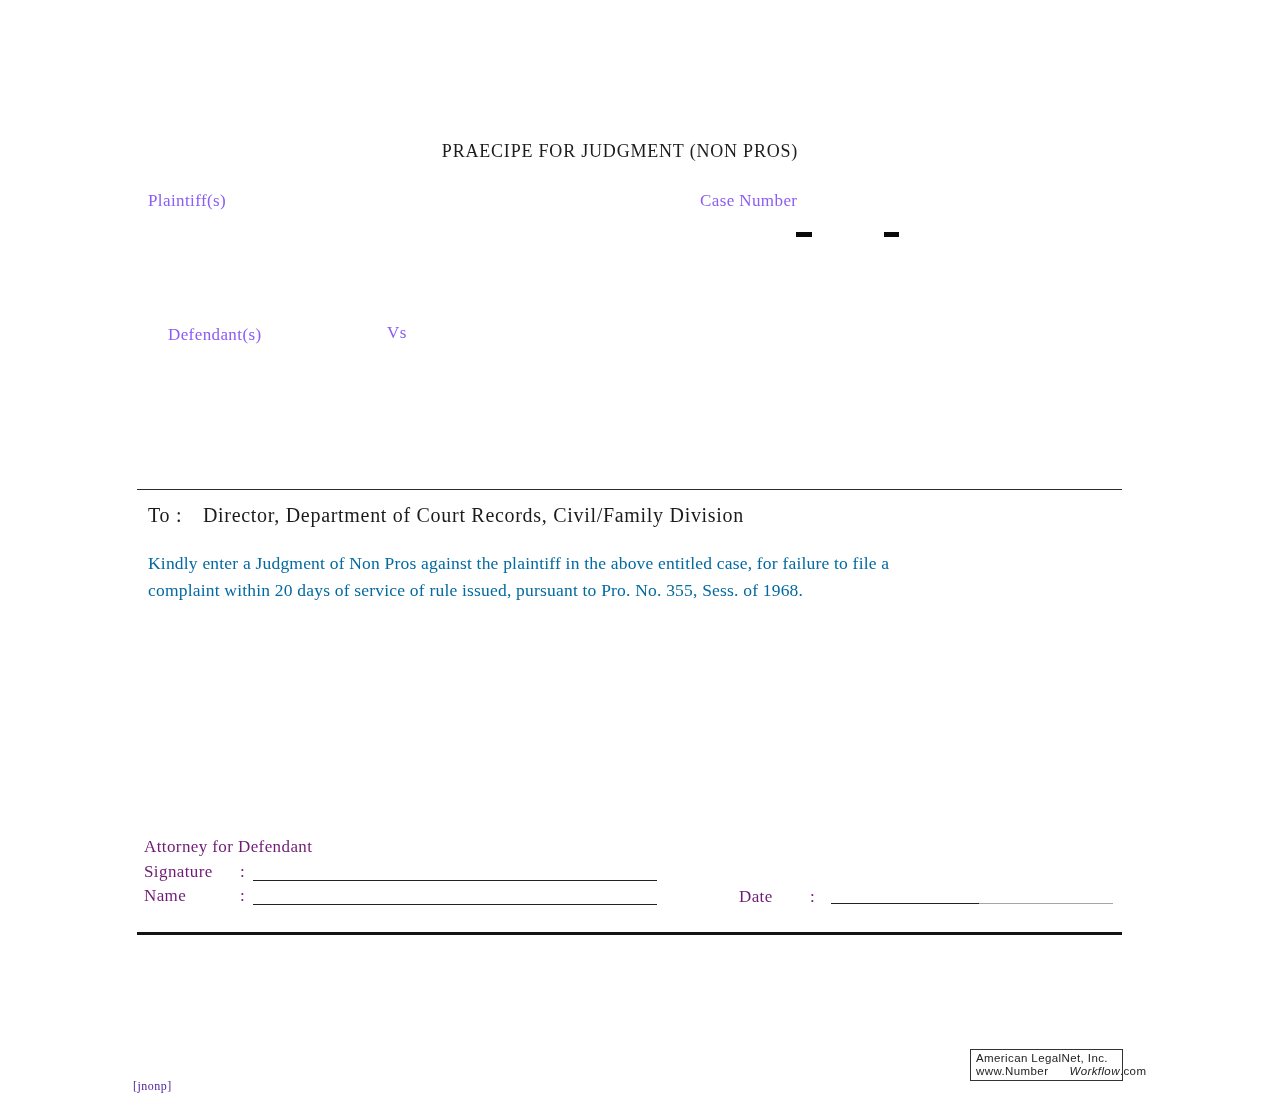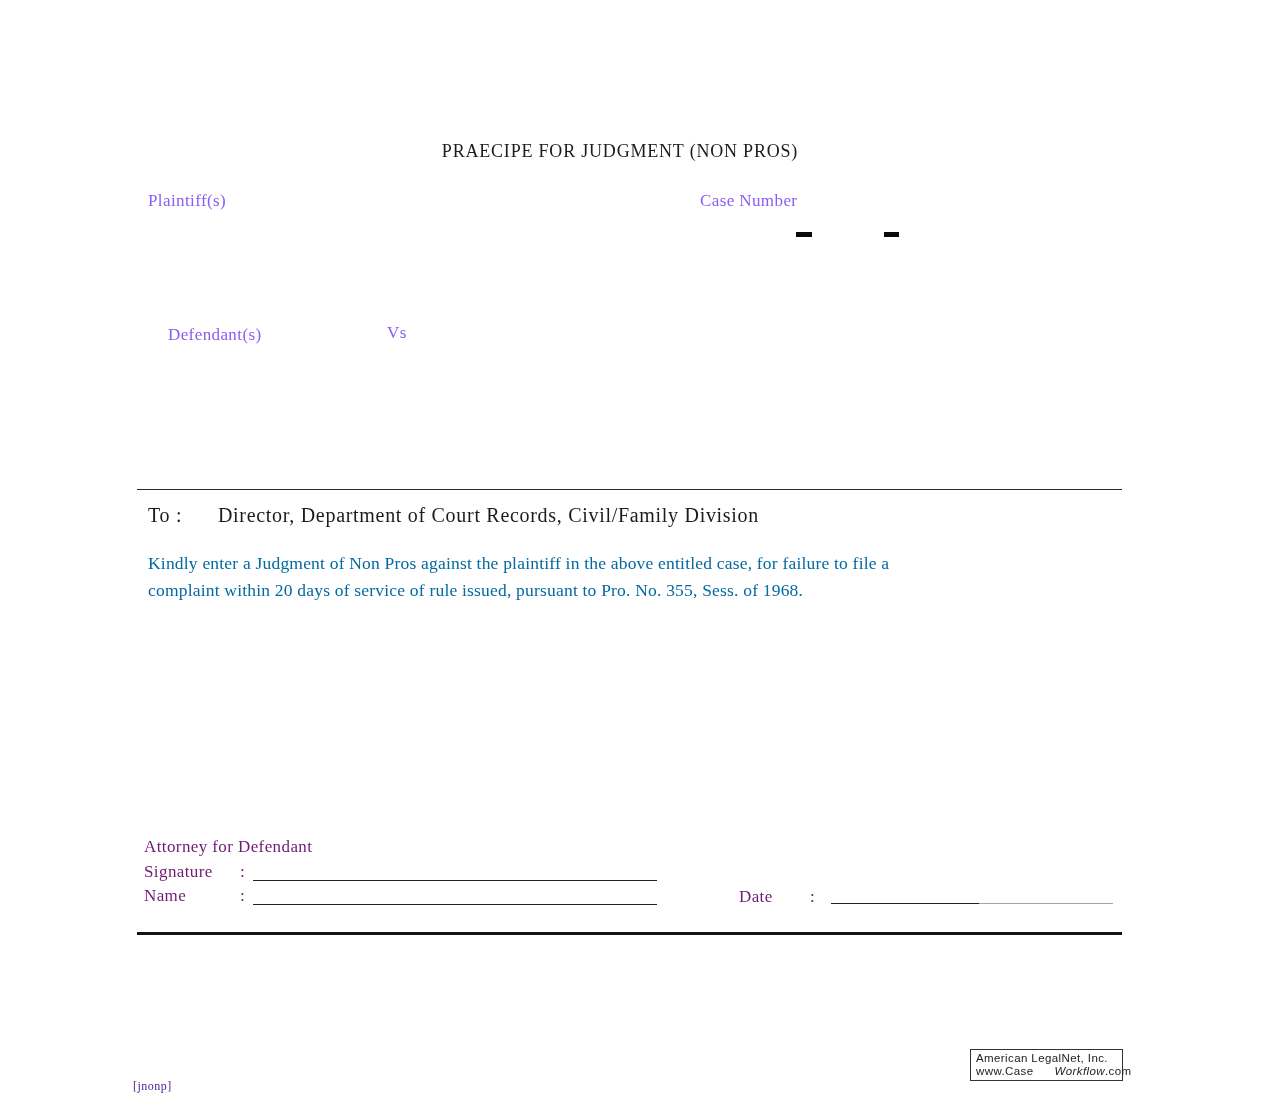--- a/index.html
+++ b/index.html
@@ -76,21 +76,21 @@
   }
   
   .to-line {
     position: absolute;
     left: 148px; top: 504px;
     font-size: 20px;
     letter-spacing: 0.7px;
     white-space: nowrap;
     color: #1b1b1b;
   }
-  .to-line .to-value { margin-left: 30px; }
+  .to-line .to-value { margin-left: 15px; }
   .body-par {
     position: absolute;
     left: 148px; top: 550px;
     font-size: 17.5px;
     line-height: 27px;
     letter-spacing: 0.2px;
     color: #0369a1;
   }
   .body-par div { white-space: nowrap; }
   
@@ -179,16 +179,16 @@
   <div class="sig-text date-label">Date</div>
   <div class="sig-text date-colon">:</div>
   <div class="fill-line date-line-black"></div>
   <div class="fill-line date-line-gray"></div>
 
   <div class="rule-bottom"></div>
 
   <div class="form-code">[jnonp]</div>
   <div class="publisher-box">
     <div>American LegalNet, Inc.</div>
-    <div><span>www.Case</span><span class="it">Workflow</span><span>.com</span></div>
+    <div><span>www.Number</span><span class="it">Workflow</span><span>.com</span></div>
   </div>
 
 </div>
 
 </body></html>

